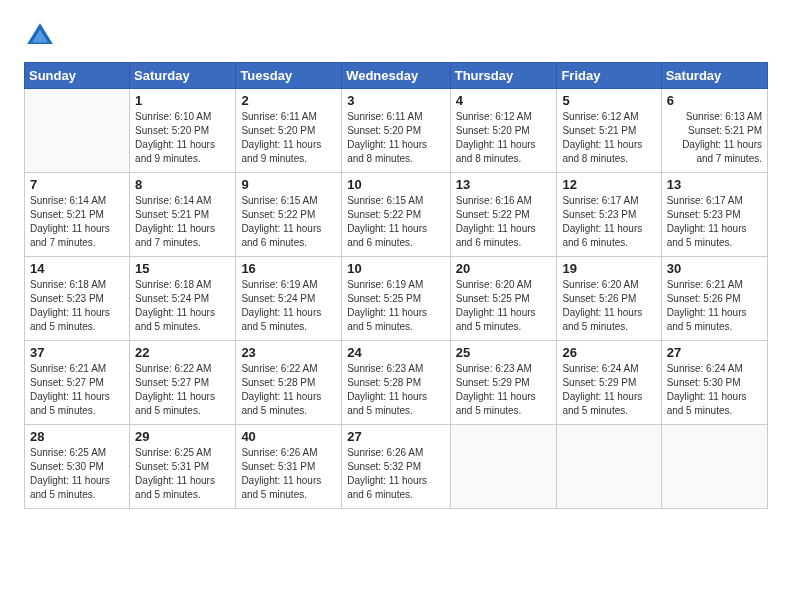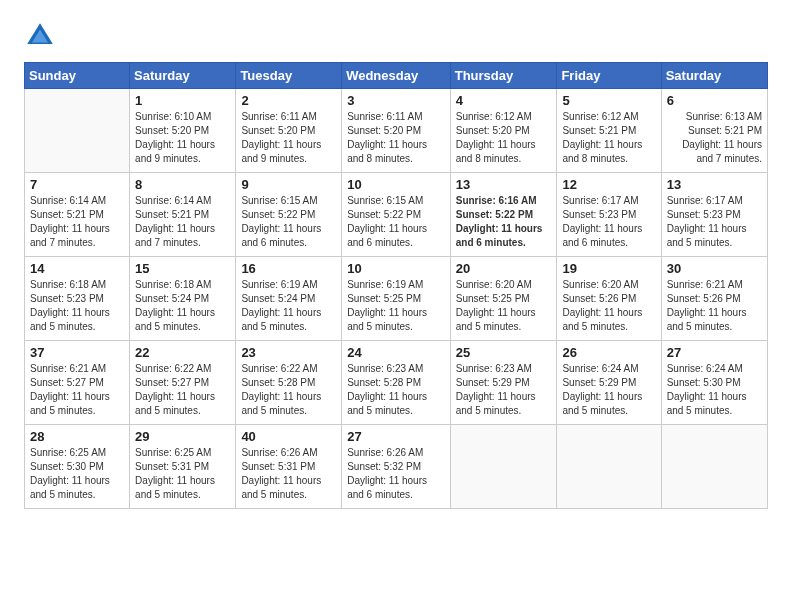--- a/index.html
+++ b/index.html
@@ -191,21 +191,21 @@
           </td>
           <td>
             <span class="day-number">10</span>
             <div class="day-info" style="white-space: pre-line;">Sunrise: 6:15 AM
 Sunset: 5:22 PM
 Daylight: 11 hours
 and 6 minutes.</div>
           </td>
           <td>
             <span class="day-number">13</span>
-            <div class="day-info" style="white-space: pre-line; font-weight: bold;">Sunrise: 6:16 AM
+            <div class="day-info" style="white-space: pre-line;">Sunrise: 6:16 AM
 Sunset: 5:22 PM
 Daylight: 11 hours
 and 6 minutes.</div>
           </td>
           <td>
             <span class="day-number">12</span>
             <div class="day-info" style="white-space: pre-line;">Sunrise: 6:17 AM
 Sunset: 5:23 PM
 Daylight: 11 hours
 and 6 minutes.</div>

